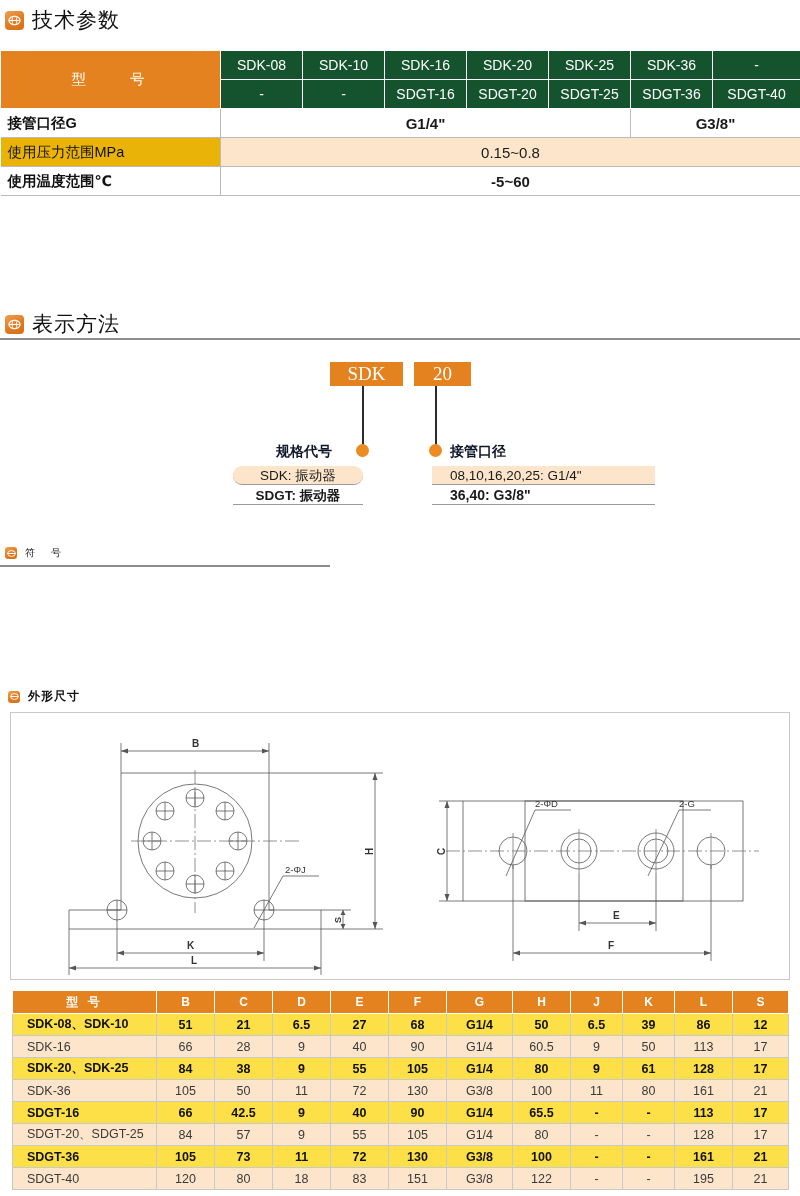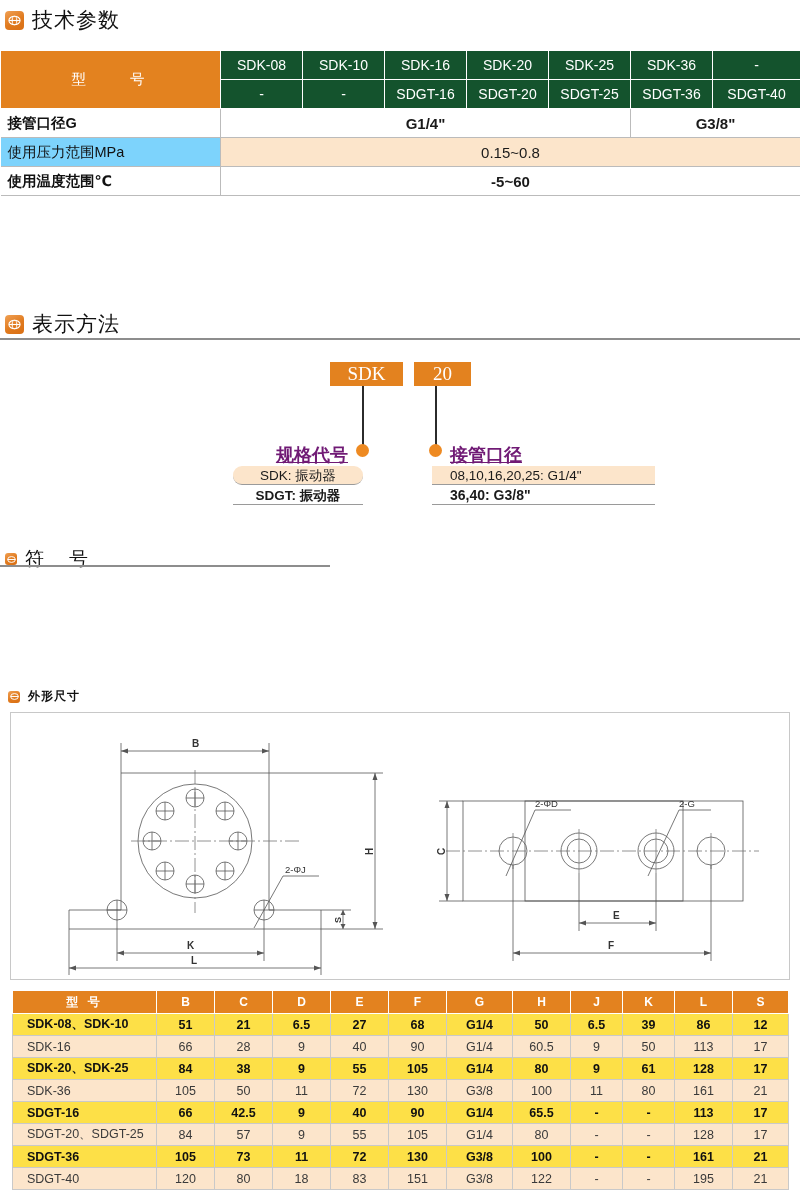--- a/index.html
+++ b/index.html
@@ -18,51 +18,51 @@
     width: 19px; height: 19px; border-radius: 4px; flex: none;
     background: linear-gradient(150deg, #f0a054 0%, #e07a1e 55%, #d96f14 100%);
     display: flex; align-items: center; justify-content: center;
   }
   .sec-ico svg { display: block; }
   .sec-title { font-size: 21px; font-weight: 400; letter-spacing: 1px;
                font-family: "DejaVu Sans", "Liberation Sans", sans-serif; color: #111; }
   .sec-rule { height: 2px; background: #8d8d8d; }
 
   .sec-head.small .sec-ico { width: 12px; height: 12px; border-radius: 3px; }
-  .sec-head.small .sec-title { font-size: 19px; letter-spacing: 3px; }
+  .sec-head.small .sec-title { font-size: 10px; letter-spacing: 3px; }
   .sec-head.tiny .sec-ico { width: 12px; height: 12px; border-radius: 3px; }
   .sec-head.tiny .sec-title { font-size: 12px; font-weight: bold; }
 
   
   .spec { position: absolute; left: 0; top: 50px; width: 800px;
           border-collapse: collapse; table-layout: fixed; }
   .spec td { border: 1px solid #fff; height: 29px; text-align: center;
              font-size: 14.5px; }
   .spec td.lbl { background: #e3821f; color: #fff; font-size: 14.5px;
                  letter-spacing: 5px; font-weight: 500; }
   .spec td.hd  { background: #14532d; color: #fff; font-size: 14px; }
   .spec td.row-h { border: 1px solid #bbb; border-left: none; color: #111;
                    text-align: left; padding-left: 7px; font-size: 14.5px;
                    font-weight: bold; background: #fff; }
-  .spec td.row-h.alt { background: #7dd3fc; font-weight: normal; }
+  .spec td.row-h.alt { background: #eab308; font-weight: normal; }
   .spec td.val { border: 1px solid #bbb; background: #fff; font-weight: bold;
                  font-size: 15px; }
   .spec td.val.alt { background: #fce5cb; font-weight: normal; }
   .spec .topline td { border-top: 1px solid #bbb; }
 
   
   .code-box {
     position: absolute; background: #e3821f; color: #fff;
     font-family: "Liberation Serif", "DejaVu Serif", serif;
     font-size: 19px; text-align: center; line-height: 24px; height: 24px;
   }
   .lead { position: absolute; background: #2b2b2b; width: 1.5px; }
   .dot { position: absolute; width: 13px; height: 13px; border-radius: 50%;
          background: #ee8a22; }
-  .code-lbl { position: absolute; font-size: 18px; font-weight: bold; color: #701a75; text-decoration: underline; }
+  .code-lbl { position: absolute; font-size: 14px; font-weight: bold; color: #0f172a; }
   .exp-row { position: absolute; font-size: 13.5px; height: 19px;
              line-height: 19px; border-bottom: 1.5px solid #9a9a9a; }
   .exp-row.peach { background: #fce5cb; }
   .exp-row.white { background: #fff; font-weight: bold; }
 
   
   .draw-panel { position: absolute; left: 10px; top: 712px; width: 780px;
                 height: 268px; border: 1px solid #c8c8c8; background: #fff; }
 
   

